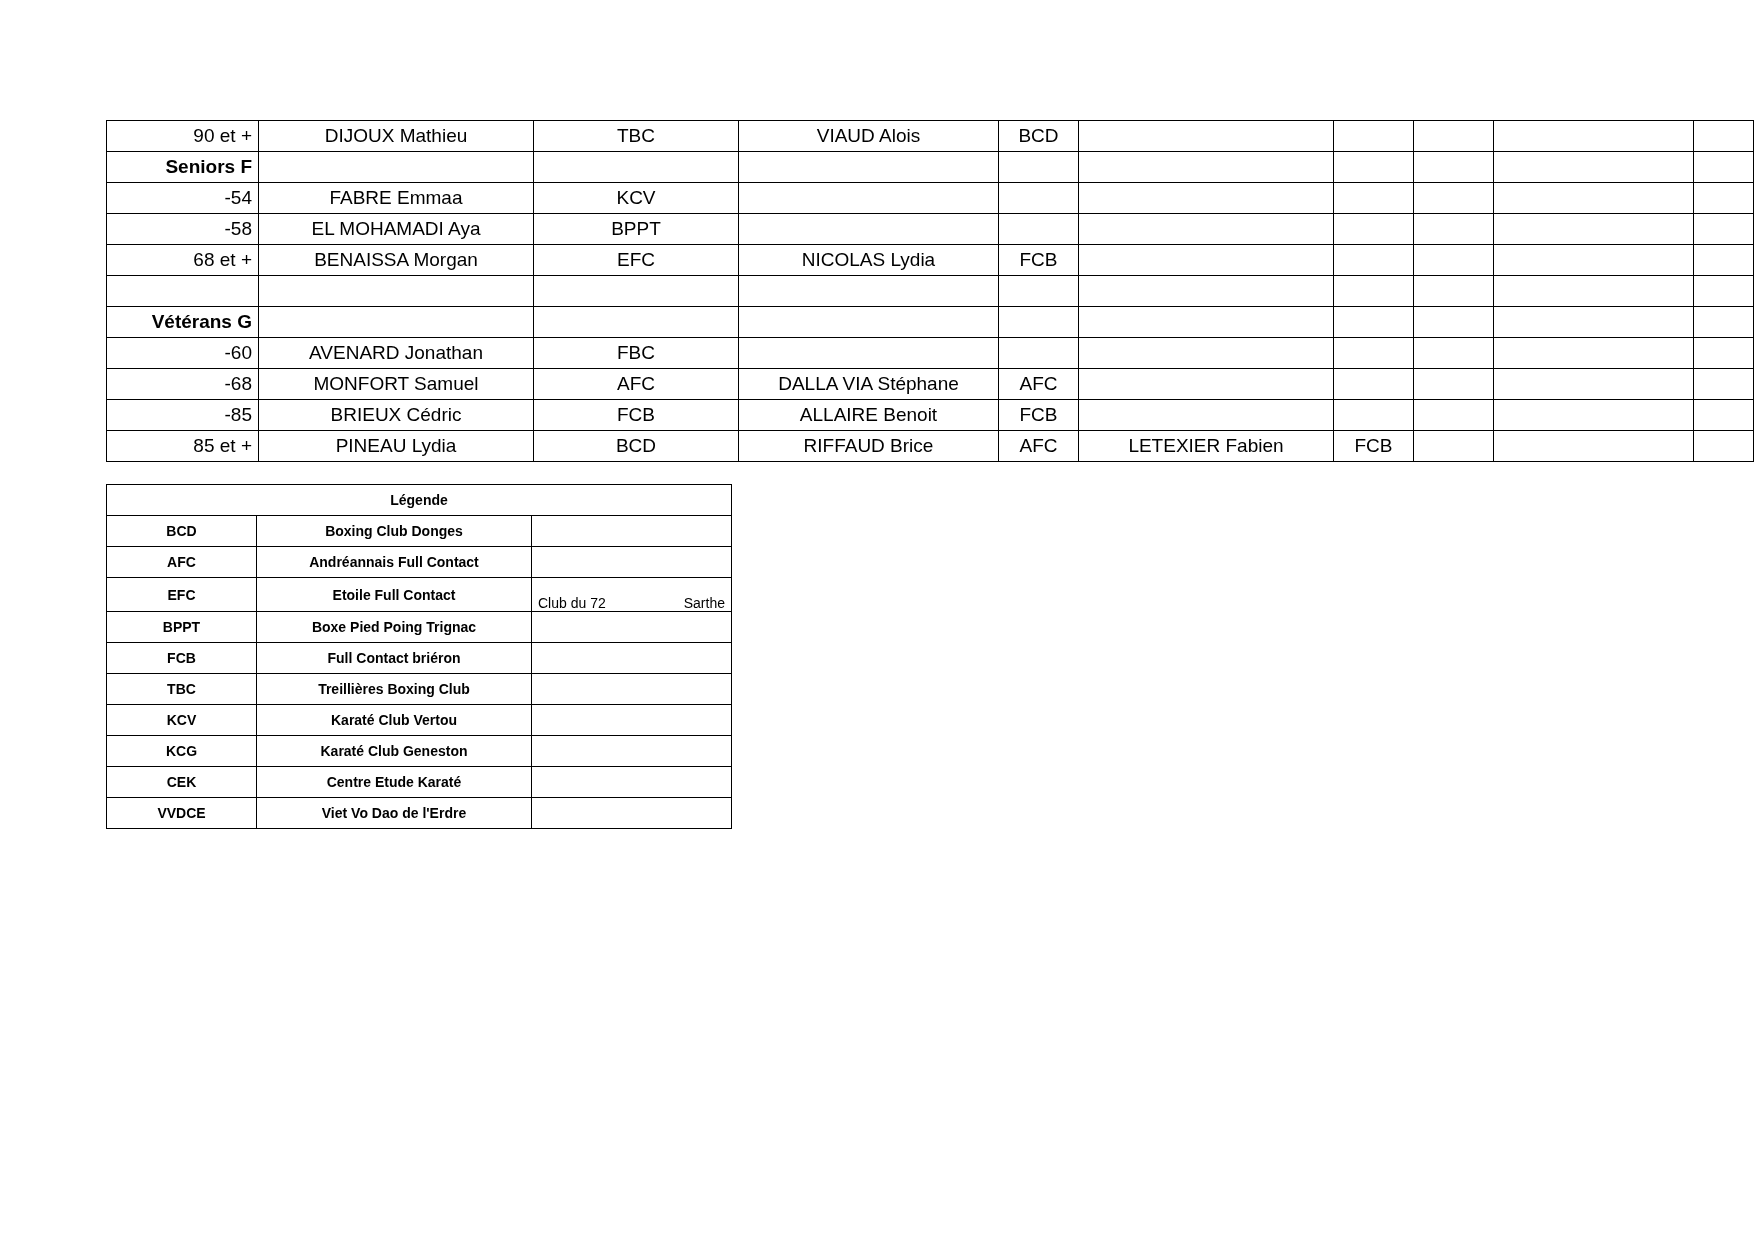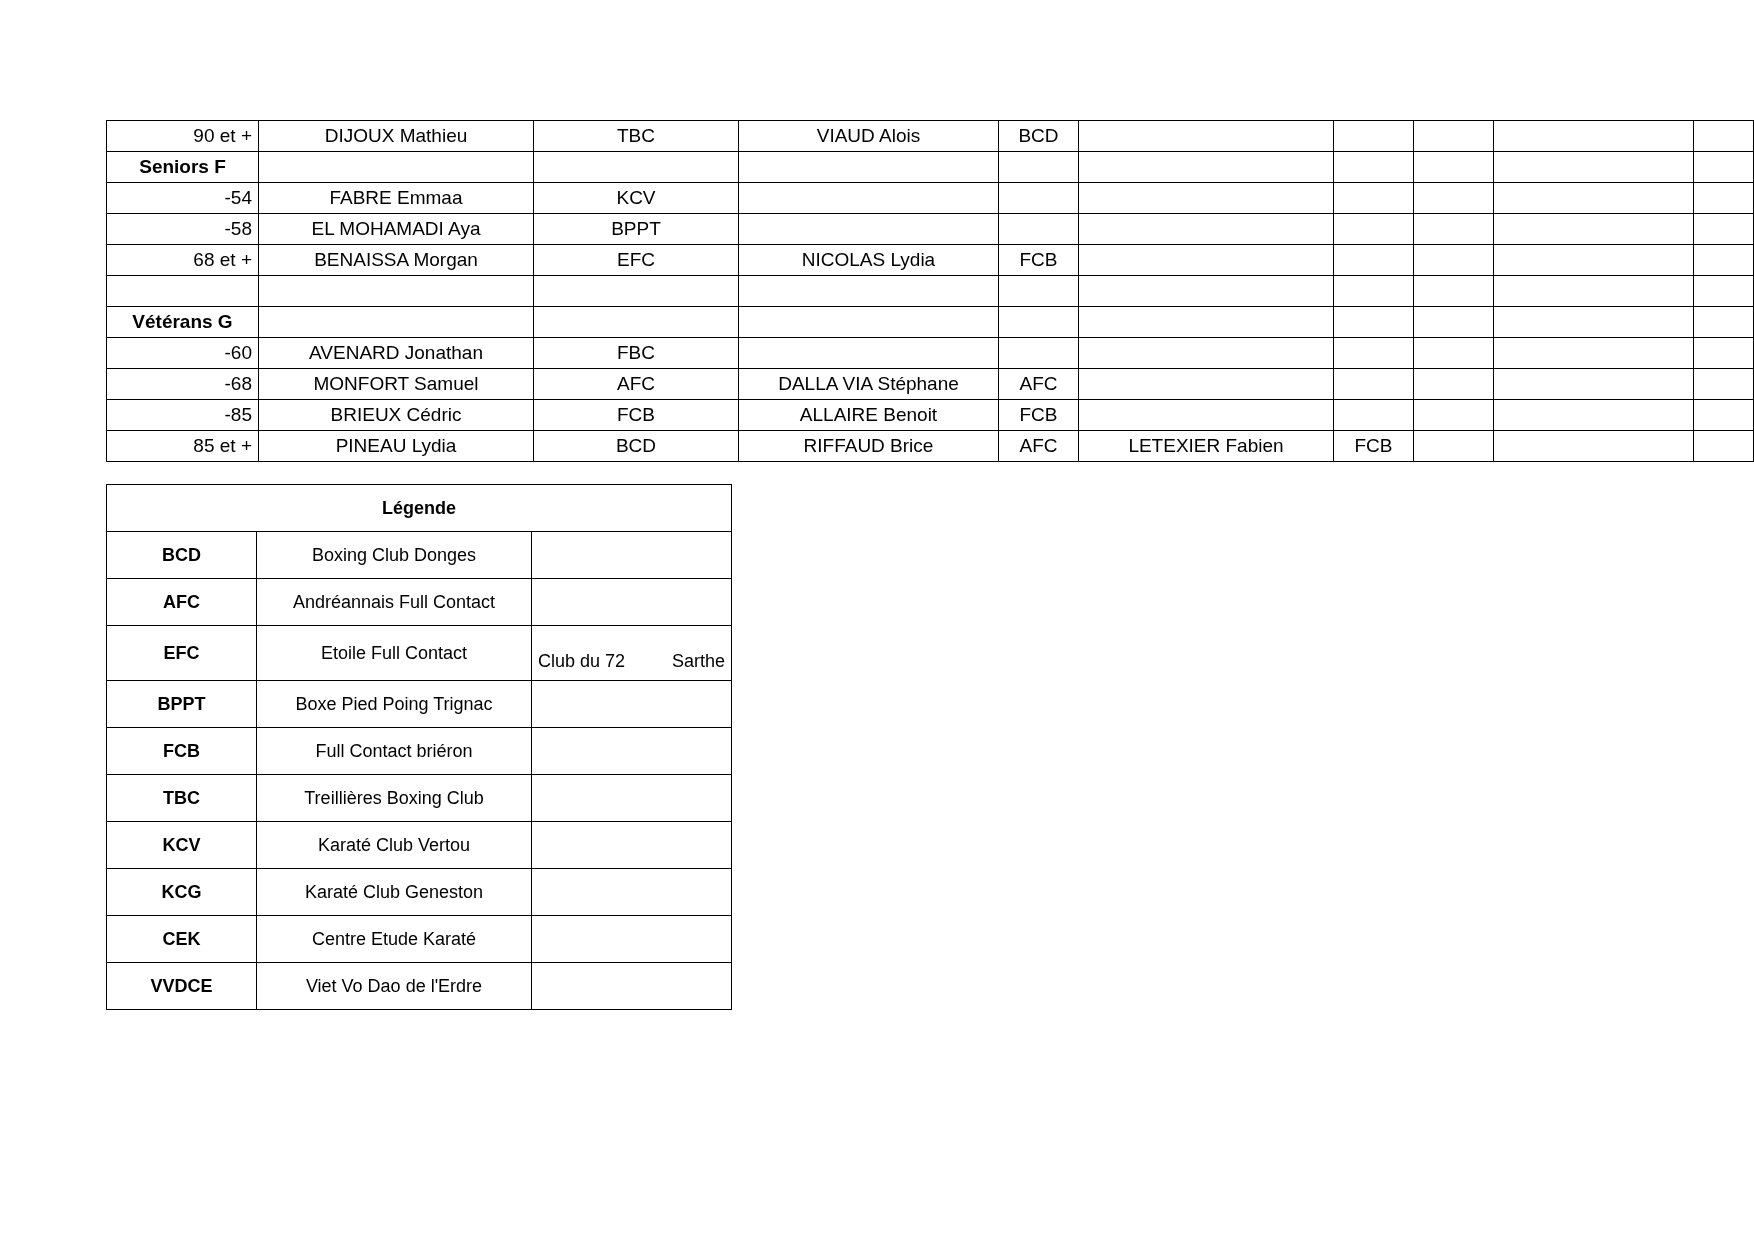--- a/index.html
+++ b/index.html
@@ -39,53 +39,54 @@
   #results-table col.c-club  { width: 205px; }
   #results-table col.c-name2 { width: 260px; }
   #results-table col.c-club2 { width: 80px; }
   #results-table col.c-name3 { width: 255px; }
   #results-table col.c-club3 { width: 80px; }
   #results-table col.c-name4 { width: 80px; }
   #results-table col.c-club4 { width: 200px; }
   #results-table col.c-last  { width: 60px; }
 
   .cat      { text-align: right; }
-  .cat-head { text-align: center; font-weight: bold; }
+  .cat-head { text-align: right; font-weight: bold; }
   .ctr      { text-align: center; }
 
   
   #legend-table {
     position: absolute;
     left: 106px;
     top: 484px;
     border-collapse: collapse;
     table-layout: fixed;
   }
   #legend-table td {
     border: 1.5px solid #000000;
     height: 30px;
-    font-size: 18px;
-    padding: 8px 6px;
+    font-size: 14px;
+    padding: 0 6px;
     vertical-align: middle;
     white-space: nowrap;
   }
   #legend-table col.l-code { width: 150px; }
   #legend-table col.l-name { width: 275px; }
   #legend-table col.l-note { width: 200px; }
 
   .legend-title {
     text-align: center;
     font-weight: bold;
   }
   .legend-code {
     text-align: center;
     font-weight: bold;
   }
   .legend-name {
     text-align: center;
+    font-weight: bold;
   }
   .legend-note {
     text-align: left;
   }
   .note-inner {
     display: flex;
     justify-content: space-between;
     margin-top: 17px;
   }
 </style>

